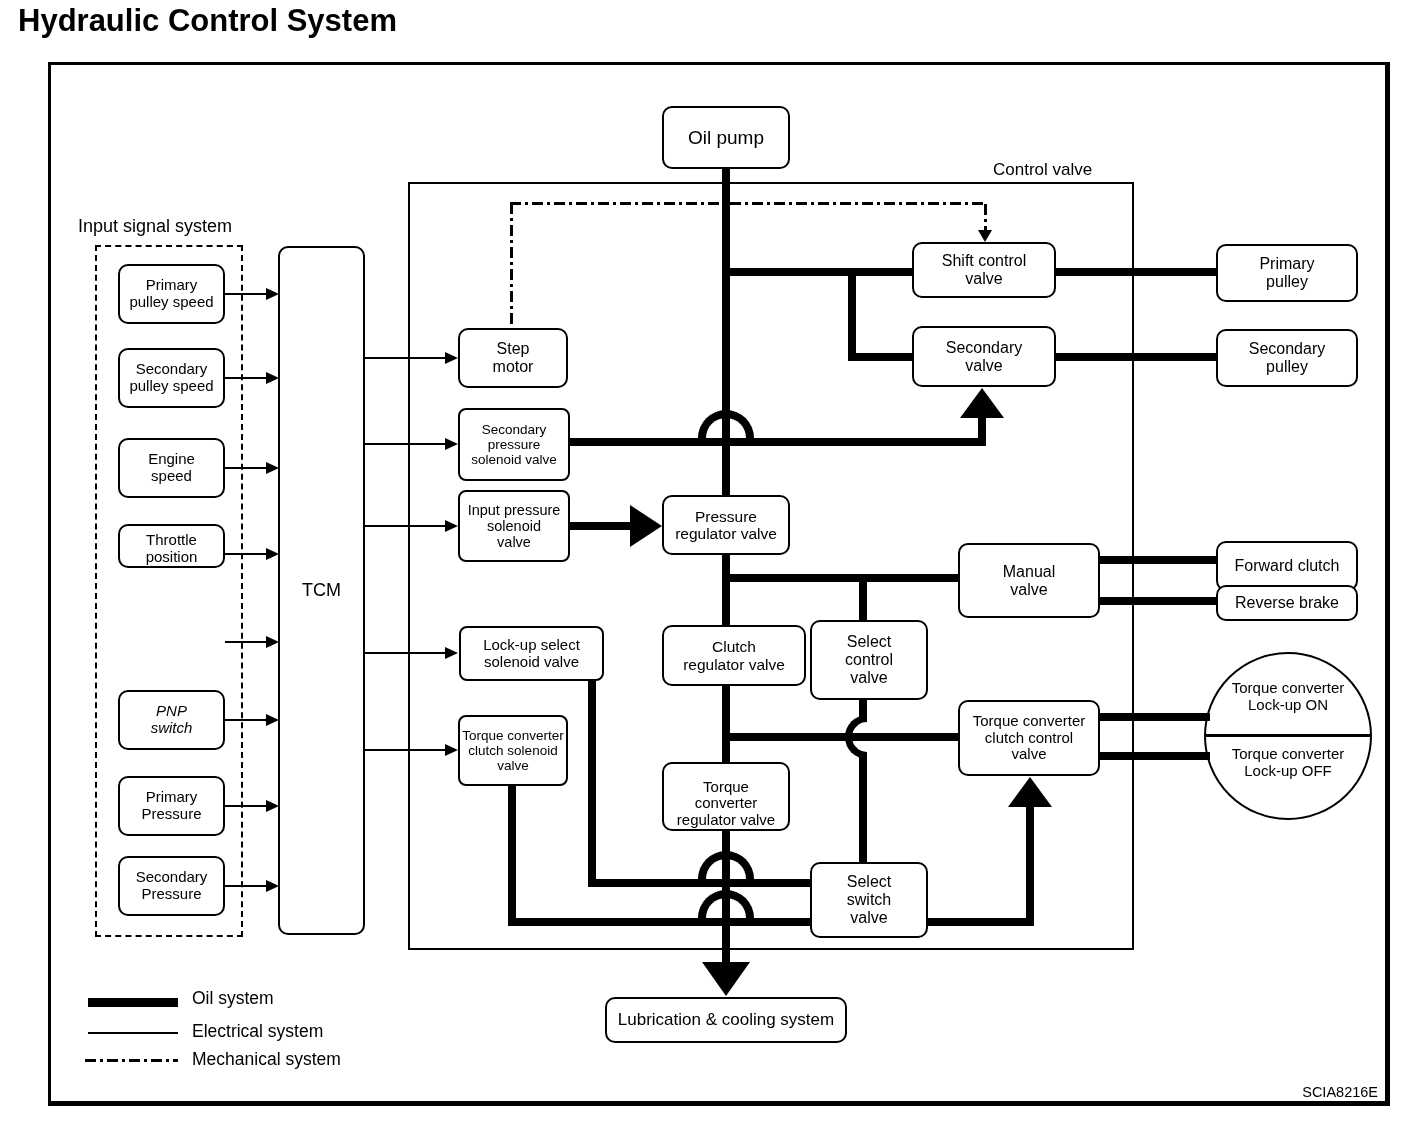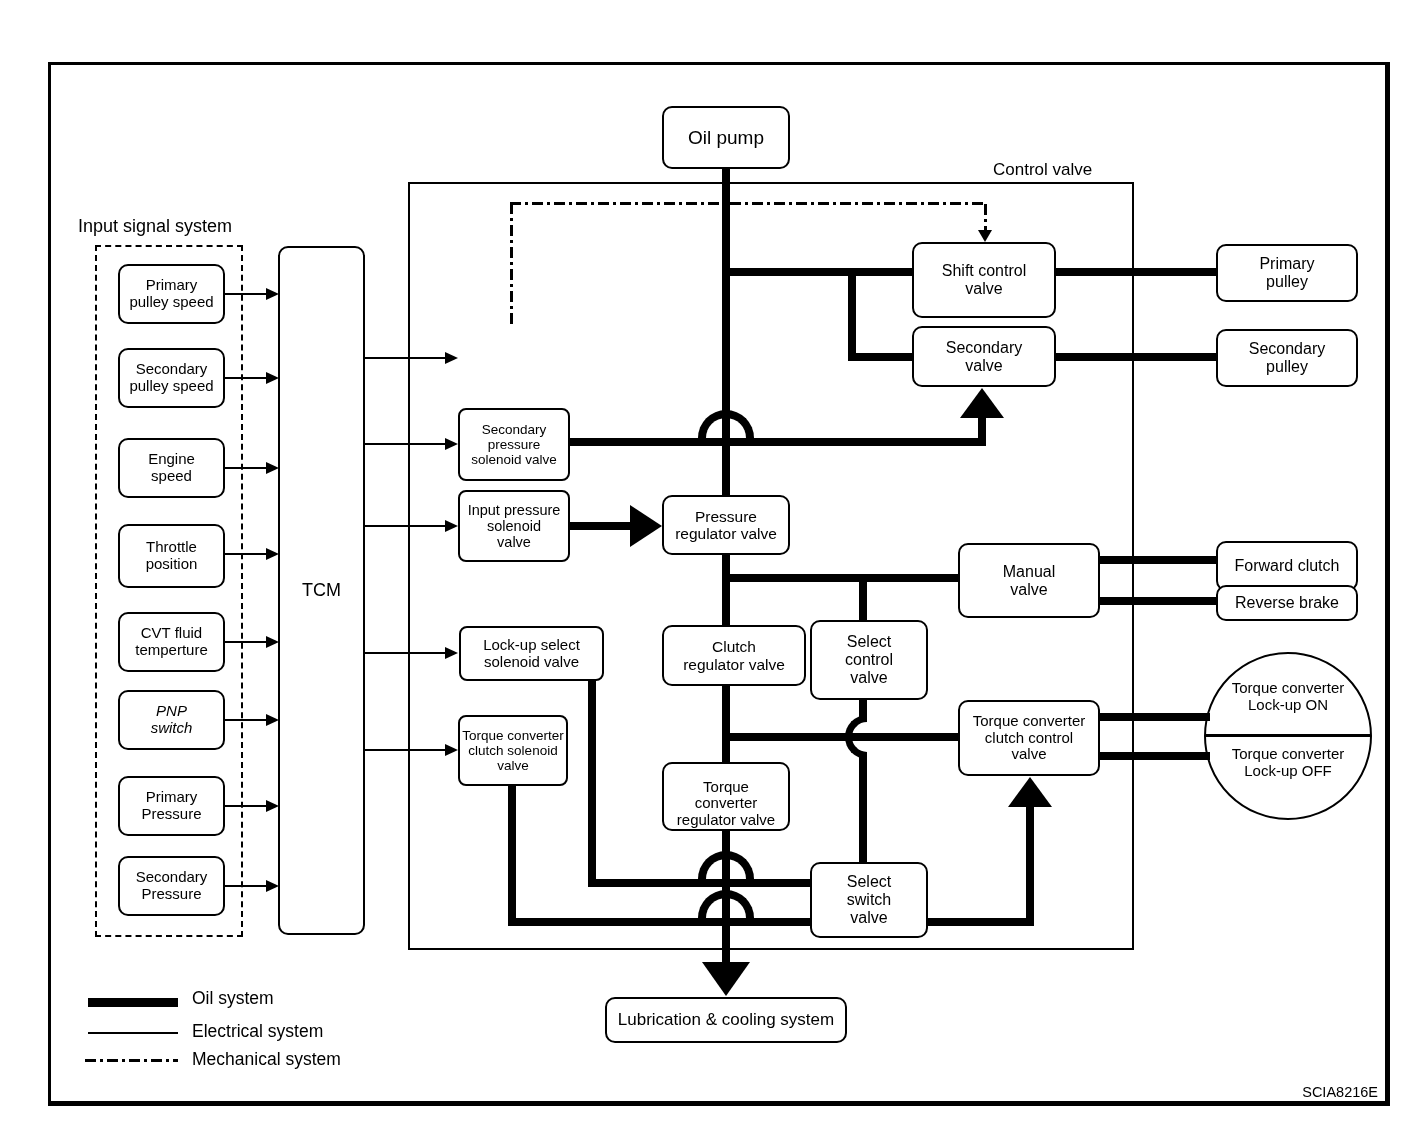--- a/index.html
+++ b/index.html
@@ -31,20 +31,21 @@
   .hop{position:absolute;box-sizing:border-box;background:#fff;border:8px solid #000;
        border-bottom:none;border-radius:28px 28px 0 0;width:56px;height:28px;}
   .hop-left{position:absolute;box-sizing:border-box;background:#fff;border:7px solid #000;
        border-right:none;border-radius:22px 0 0 22px;width:22px;height:44px;}
 </style>
 </head>
 <body>
 
 <div id="stage">
 
+  <div class="lbl" style="left:18px;top:4px;font-size:31px;font-weight:bold;">Hydraulic Control System</div>
 
   <div class="abs" style="left:48px;top:62px;width:1342px;height:1044px;border:solid #000;border-width:3px 5px 5px 3px;box-sizing:border-box;"></div>
 
   <div class="abs" style="left:408px;top:182px;width:726px;height:768px;border:2px solid #000;box-sizing:border-box;"></div>
   <div class="lbl" style="left:993px;top:160px;font-size:17px;">Control valve</div>
 
   <div class="abs" style="left:95px;top:245px;width:148px;height:692px;border:2px dashed #000;box-sizing:border-box;"></div>
   <div class="lbl" style="left:78px;top:216px;font-size:18px;">Input signal system</div>
 
   <div class="abs" style="left:1204px;top:652px;width:168px;height:168px;border:2.5px solid #000;border-radius:50%;background:#fff;box-sizing:border-box;"></div>
@@ -133,52 +134,52 @@
   <div class="node" style="left:278px;top:246px;width:87px;height:689px;font-size:18px;"><span>TCM</span></div>
 
   <div class="node" style="left:662px;top:106px;width:128px;height:63px;font-size:19px;"><span>Oil pump</span></div>
 
   <div class="node" style="left:118px;top:264px;width:107px;height:60px;font-size:15px;"><span>Primary
 pulley speed</span></div>
   <div class="node" style="left:118px;top:348px;width:107px;height:60px;font-size:15px;"><span>Secondary
 pulley speed</span></div>
   <div class="node" style="left:118px;top:438px;width:107px;height:60px;font-size:15px;"><span>Engine
 speed</span></div>
-  <div class="node" style="left:118px;top:524px;width:107px;height:64px;font-size:15px;"><span>Throttle
+  <div class="node" style="left:118px;top:524px;width:107px;height:44px;font-size:15px;align-items:flex-end;"><span>Throttle
 position</span></div>
-  <div class="node" style="left:118px;top:612px;width:107px;height:60px;font-size:15px;"><span>CVT fluid
-temperture</span></div>
   <div class="node" style="left:118px;top:690px;width:107px;height:60px;font-size:15px;font-style:italic;"><span>PNP
 switch</span></div>
   <div class="node" style="left:118px;top:776px;width:107px;height:60px;font-size:15px;"><span>Primary
 Pressure</span></div>
   <div class="node" style="left:118px;top:856px;width:107px;height:60px;font-size:15px;"><span>Secondary
 Pressure</span></div>
 
+  <div class="node" style="left:458px;top:328px;width:110px;height:60px;"><span>Step
+motor</span></div>
   <div class="node sm" style="left:458px;top:408px;width:112px;height:73px;font-size:13.5px;"><span>Secondary
 pressure
 solenoid valve</span></div>
   <div class="node sm" style="left:458px;top:490px;width:112px;height:72px;font-size:14.5px;"><span>Input pressure
 solenoid
 valve</span></div>
   <div class="node sm" style="left:459px;top:626px;width:145px;height:55px;font-size:15px;"><span>Lock-up select
 solenoid valve</span></div>
   <div class="node sm" style="left:458px;top:715px;width:110px;height:71px;font-size:13.5px;"><span>Torque converter
 clutch solenoid
 valve</span></div>
 
   <div class="node" style="left:662px;top:495px;width:128px;height:60px;font-size:15.5px;"><span>Pressure
 regulator valve</span></div>
   <div class="node" style="left:662px;top:625px;width:144px;height:61px;font-size:15.5px;"><span>Clutch
 regulator valve</span></div>
   <div class="node" style="left:662px;top:762px;width:128px;height:69px;font-size:15px;align-items:flex-end;"><span>Torque
 converter
 regulator valve</span></div>
 
-  <div class="node" style="left:912px;top:242px;width:144px;height:76px;"><span>Shift control
+  <div class="node" style="left:912px;top:242px;width:144px;height:56px;"><span>Shift control
 valve</span></div>
   <div class="node" style="left:912px;top:326px;width:144px;height:61px;"><span>Secondary
 valve</span></div>
   <div class="node" style="left:958px;top:543px;width:142px;height:75px;"><span>Manual
 valve</span></div>
   <div class="node" style="left:810px;top:620px;width:118px;height:80px;"><span>Select
 control
 valve</span></div>
   <div class="node" style="left:958px;top:700px;width:142px;height:76px;font-size:15px;"><span>Torque converter
 clutch control

